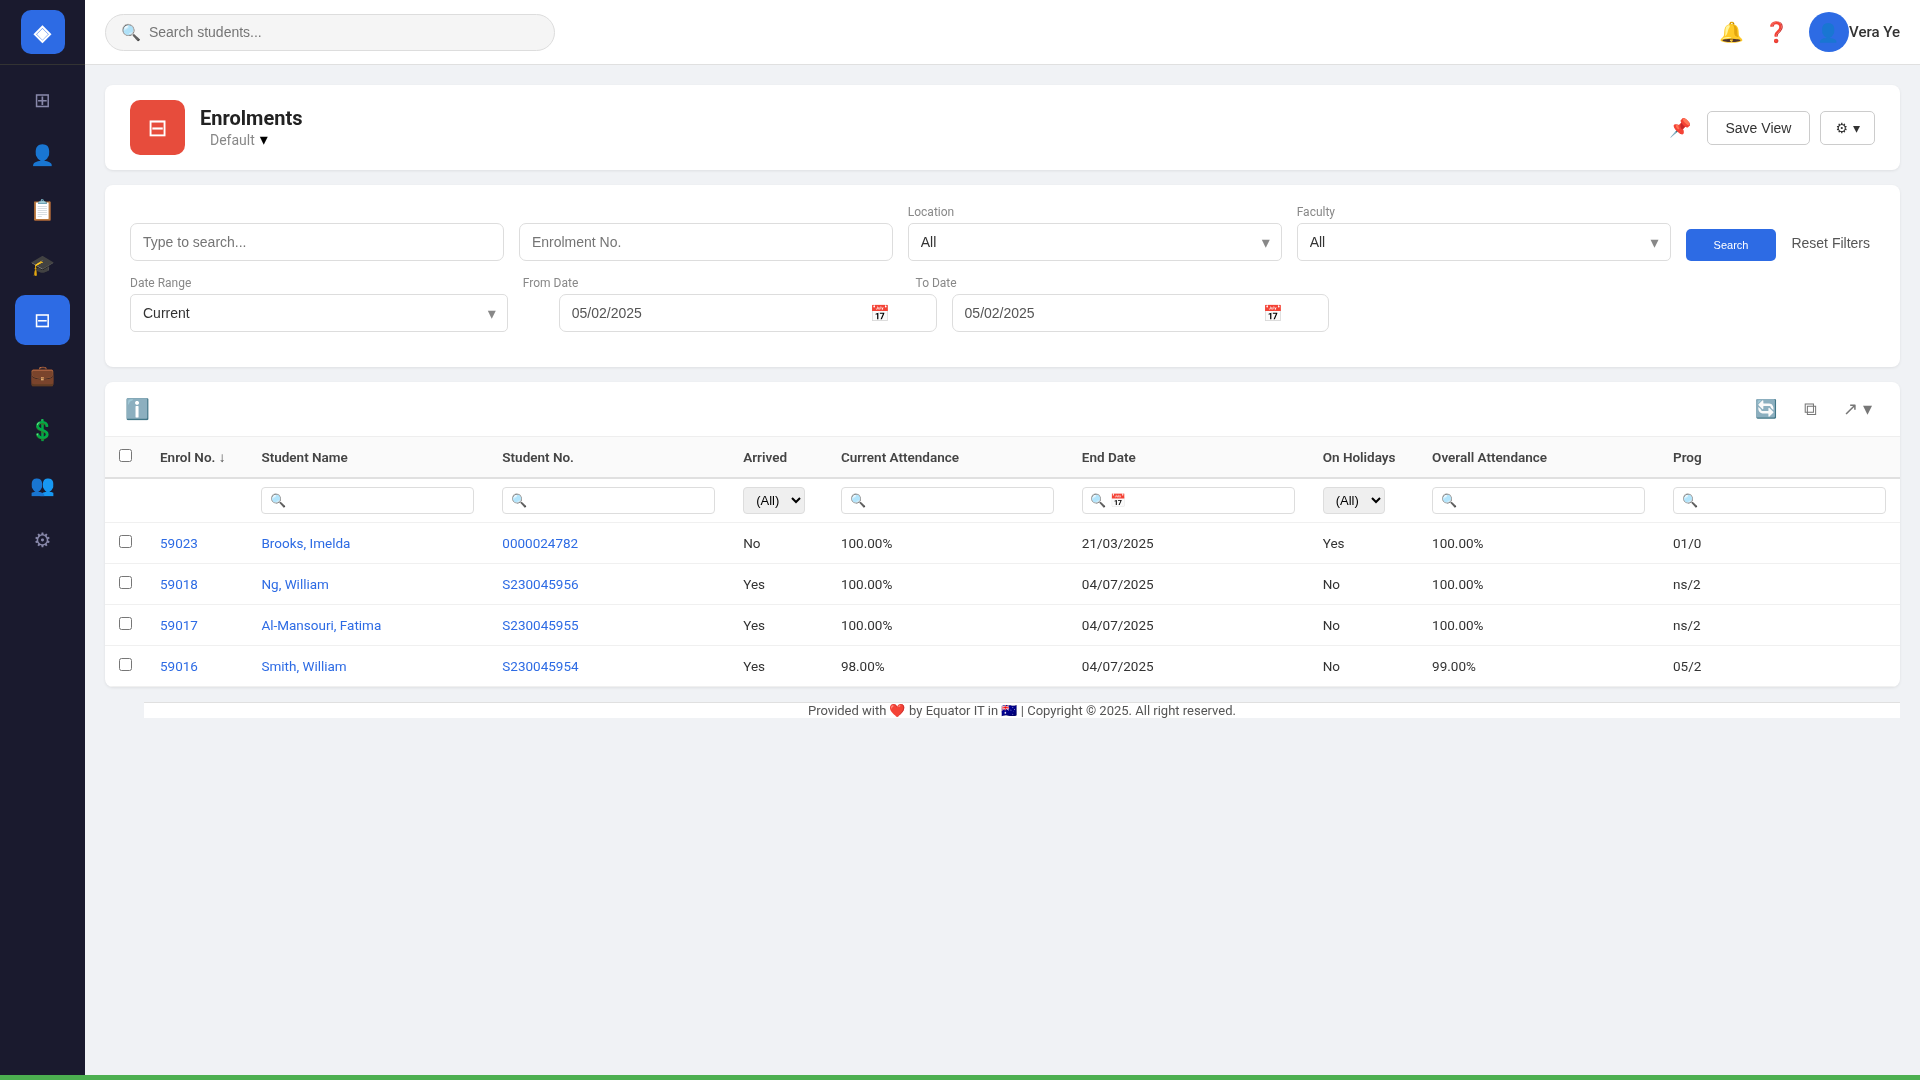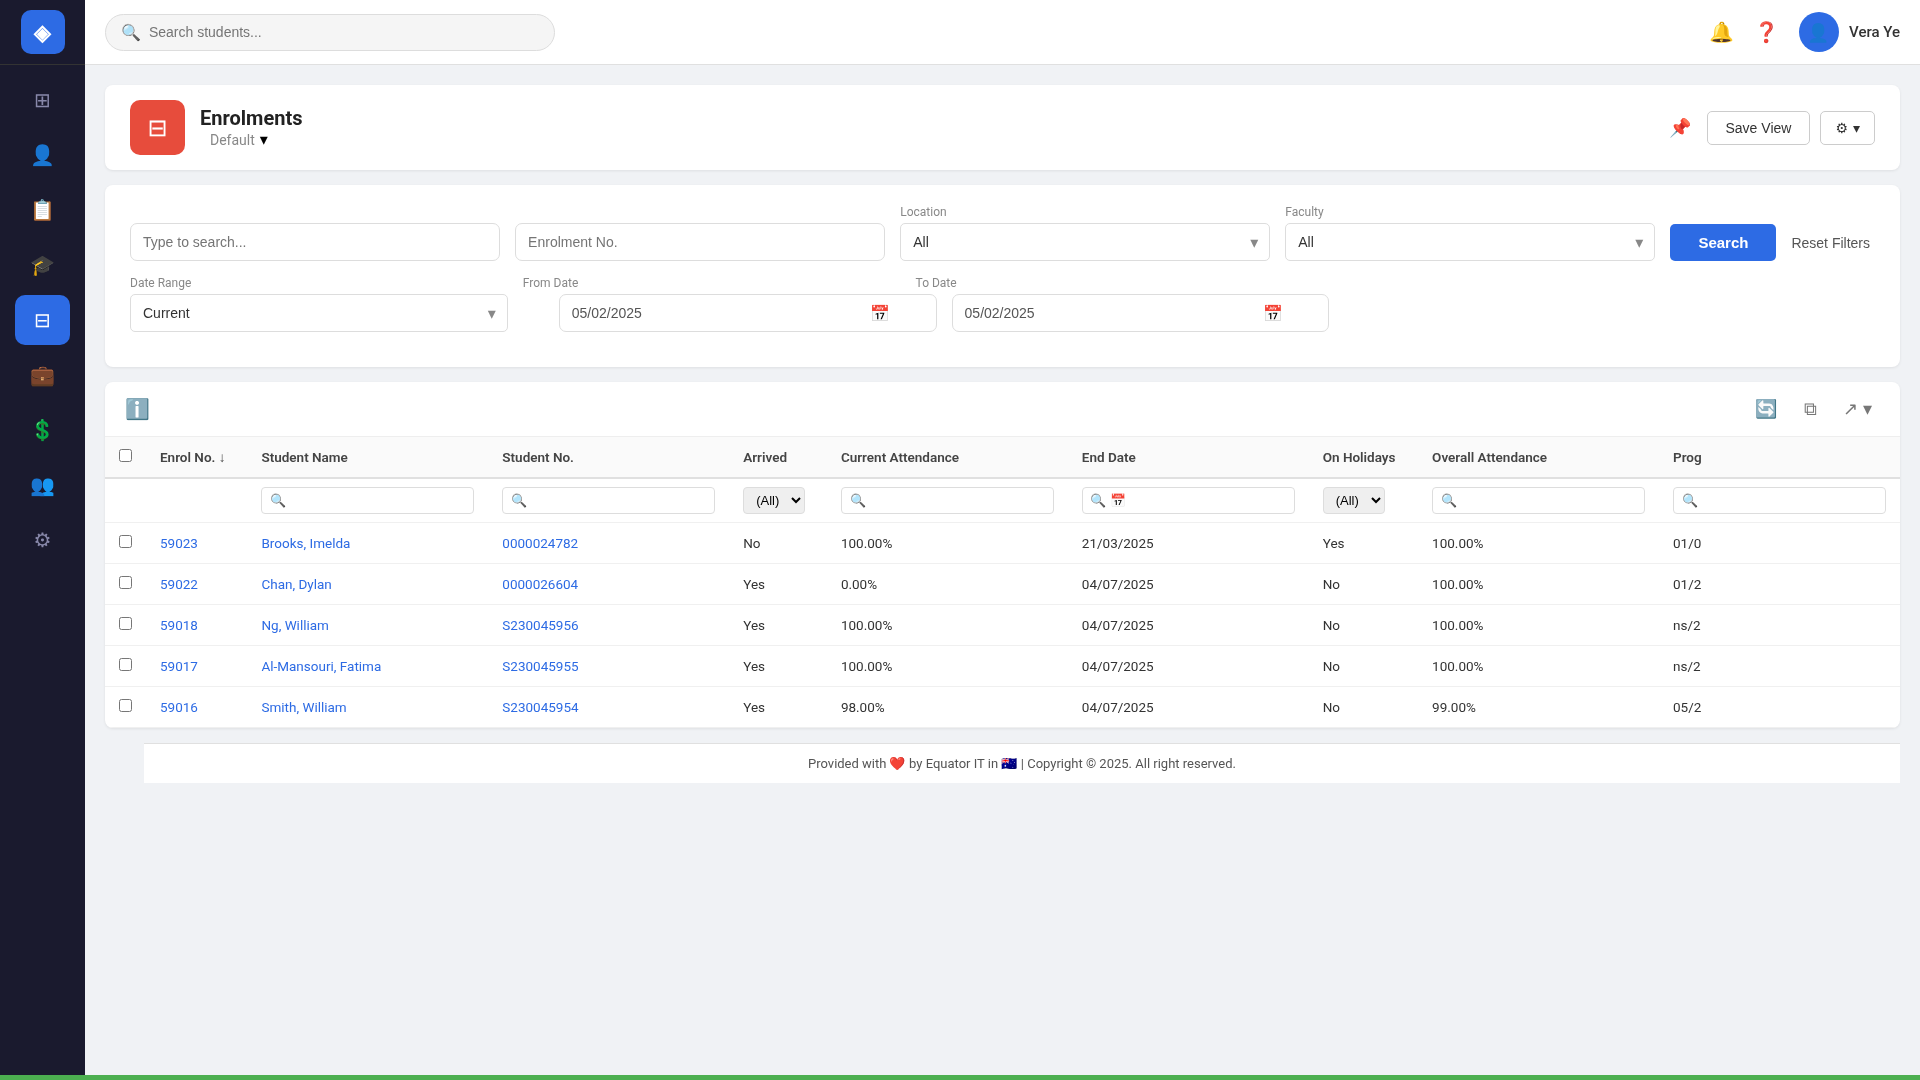--- a/index.html
+++ b/index.html
@@ -100,21 +100,20 @@
       gap: 20px;
     }
     .topbar-icon {
       font-size: 20px;
       color: #555;
       cursor: pointer;
     }
     .user-section {
       display: flex;
       align-items: center;
-      gap: 10px;
       cursor: pointer;
     }
     .user-avatar {
       width: 40px;
       height: 40px;
       border-radius: 50%;
       background: #2d6be4;
       display: flex;
       align-items: center;
       justify-content: center;
@@ -253,22 +252,22 @@
       gap: 10px;
       align-items: flex-end;
       flex-shrink: 0;
     }
     .btn-search {
       background: #2d6be4;
       color: white;
       border: none;
       border-radius: 5px;
       padding: 10px 28px;
-      font-size: 15px;
-      font-weight: 700;
+      font-size: 11px;
+      font-weight: 400;
       cursor: pointer;
     }
     .btn-reset {
       background: transparent;
       color: #555;
       border: none;
       padding: 10px 5px;
       font-size: 14px;
       cursor: pointer;
     }
@@ -347,21 +346,20 @@
       border-radius: 4px;
       padding: 5px 8px;
       font-size: 13px;
       width: 100%;
       outline: none;
     }
 
     
     .footer {
       text-align: center;
-      padding: 12px;
       font-size: 13px;
       color: #555;
       background: #fff;
       border-top: 1px solid #e0e0e0;
       margin-left: 39px;
     }
 
     .arrived-dropdown {
       border: 1px solid #ddd;
       border-radius: 4px;
@@ -582,34 +580,20 @@
       </td>
       <td class="link-cell">59023</td>
       <td class="link-cell">Brooks, Imelda</td>
       <td class="link-cell">0000024782</td>
       <td>No</td>
       <td>100.00%</td>
       <td>21/03/2025</td>
       <td>Yes</td>
       <td>100.00%</td>
       <td>01/0</td>
-    </tr>
-              <tr>
-      <td class="cb-cell">
-        <input type="checkbox" style="">
-      </td>
-      <td class="link-cell">59022</td>
-      <td class="link-cell">Chan, Dylan</td>
-      <td class="link-cell">0000026604</td>
-      <td>Yes</td>
-      <td>0.00%</td>
-      <td>04/07/2025</td>
-      <td>No</td>
-      <td>100.00%</td>
-      <td>01/2</td>
     </tr>
               <tr>
       <td class="cb-cell">
         <input type="checkbox" style="">
       </td>
       <td class="link-cell">59018</td>
       <td class="link-cell">Ng, William</td>
       <td class="link-cell">S230045956</td>
       <td>Yes</td>
       <td>100.00%</td>

